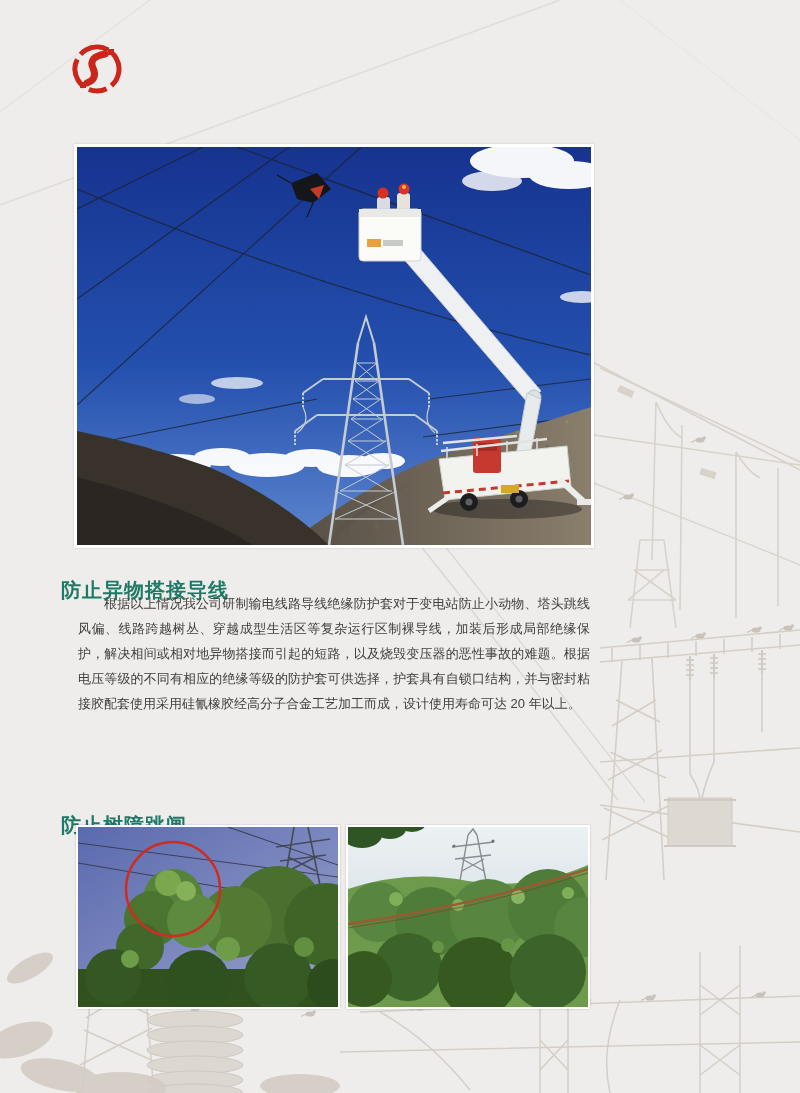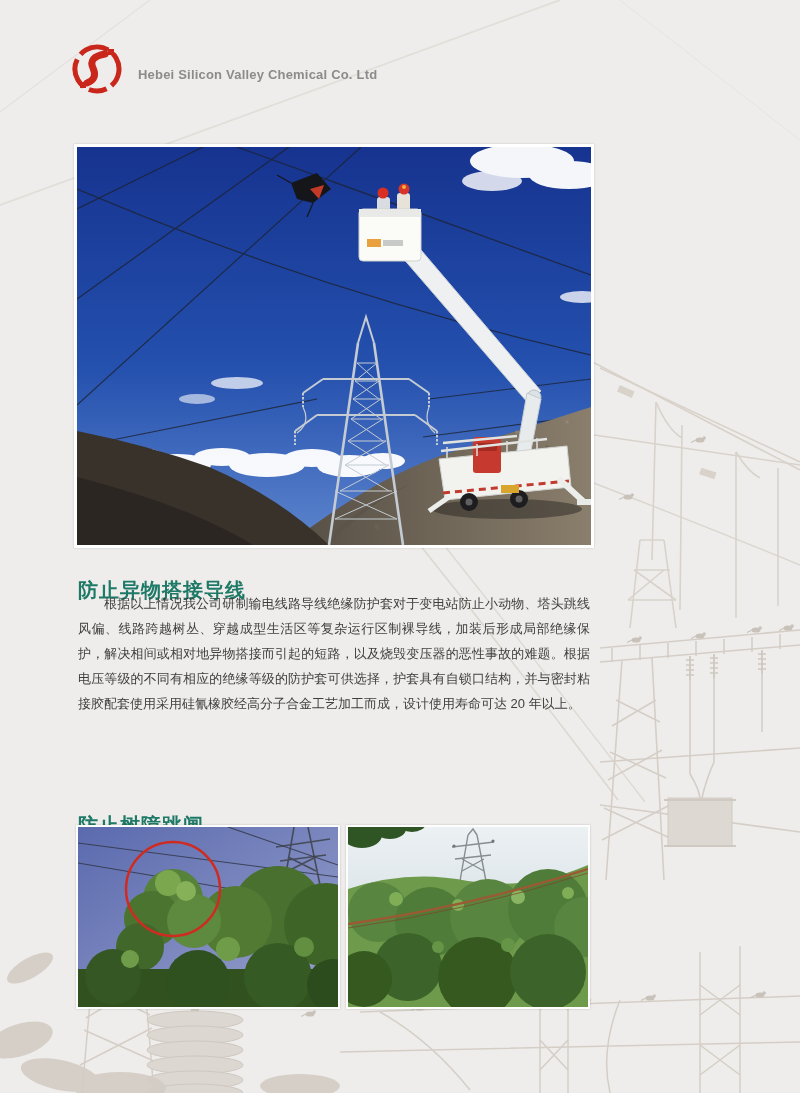--- a/index.html
+++ b/index.html
@@ -26,21 +26,21 @@
 
   
   .main-photo{
     position:absolute;left:74px;top:144px;width:514px;height:398px;
     background:#fff;border:3px solid #fff;box-sizing:content-box;
     box-shadow:0 0 2px rgba(0,0,0,.18);
   }
 
   
   .section-heading{
-    position:absolute;left:78px;
+    position:absolute;left:61px;
     font-size:20px;font-weight:bold;color:#1e7a67;letter-spacing:1px;
   }
   #heading1{top:560px;}
   #heading2{top:795px;}
 
   .body-text{
     position:absolute;left:78px;width:512px;
     font-size:13px;line-height:25px;color:#3f3e3c;
     text-align:justify;text-indent:2em;margin:0;
   }
@@ -156,21 +156,20 @@
     </g>
   </svg>
 
   <div class="header">
     <svg class="logo-mark" viewBox="0 0 54 54">
       <circle cx="27" cy="27" r="22" fill="none" stroke="#c9271b" stroke-width="5" stroke-dasharray="30 6 18 6 30 6" transform="rotate(-30 27 27)"></circle>
       <path d="M35,12 Q18,15 23,26 Q28,37 17,41" fill="none" stroke="#c9271b" stroke-width="7" stroke-linecap="round"></path>
       <rect x="38" y="7" width="6" height="6" fill="#c9271b"></rect>
       <rect x="10" y="40" width="6" height="6" fill="#c9271b"></rect>
     </svg>
-    <div class="company-en">Hebei Silicon Valley Chemical Co. Ltd</div>
   </div>
 
   <div class="main-photo">
     <svg width="514" height="398" viewBox="0 0 514 398">
       <defs>
         <linearGradient id="sky" x1="0" y1="0" x2="0" y2="1">
           <stop offset="0" stop-color="#16338f"></stop>
           <stop offset=".55" stop-color="#2450ae"></stop>
           <stop offset="1" stop-color="#5d85cd"></stop>
         </linearGradient>

